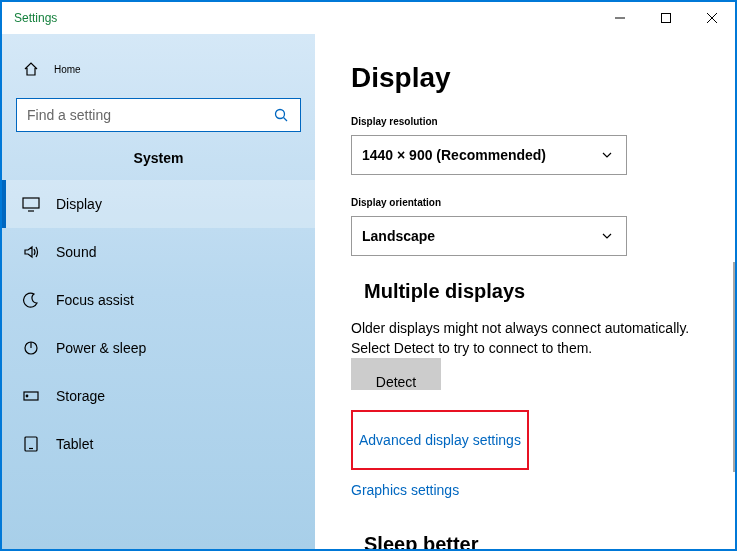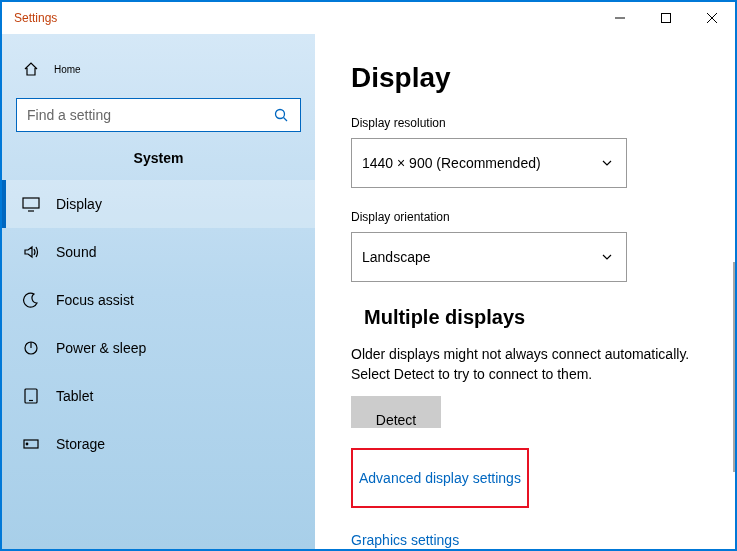--- a/index.html
+++ b/index.html
@@ -1,39 +1,39 @@
 <!DOCTYPE html>
 <html><head>
 <meta charset="utf-8">
 <style>
   * { box-sizing: border-box; margin: 0; padding: 0; font-family: "Segoe UI", Arial, sans-serif; }
   body { width: 737px; height: 551px; border: 2px solid #0078d7; background: #fff; overflow: hidden; }
-  .titlebar { height: 32px; display: flex; align-items: center; padding-left: 12px; font-size: 12px; color: #c2410c; }
+  .titlebar { height: 32px; display: flex; align-items: center; padding-left: 12px; font-size: 12px; color: #15803d; }
   .titlebar .spacer { flex: 1; }
   .winbtn { width: 46px; height: 32px; display: flex; align-items: center; justify-content: center; color: #000; }
   .content { display: flex; height: calc(100% - 32px); }
   .sidebar { width: 313px; background: linear-gradient(180deg, #d5e8f7 0%, #b8d8ef 50%, #a8cfe9 100%); padding-top: 18px; position: relative; }
   .home-row { display: flex; align-items: center; gap: 14px; padding: 8px 20px 14px 20px; font-size: 10px; }
   .searchwrap { margin: 6px 14px 18px 14px; }
   .searchbox { width: 100%; height: 34px; border: 1px solid #0067c0; background: #fff; display: flex; align-items: center; padding: 0 10px; }
   .searchbox input { flex: 1; border: none; outline: none; font-size: 14px; background: transparent; color: #c2410c; }
   .searchbox input::placeholder { color: #686868; }
   .cat { font-weight: 600; font-size: 14px; padding: 0 20px 14px 20px; text-align: center; }
   .navitem { display: flex; align-items: center; gap: 16px; height: 48px; padding-left: 20px; font-size: 14px; position: relative; }
   .navitem.active::before { content: ""; position: absolute; left: 0; top: 0; bottom: 0; width: 4px; background: #0067c0; }
   .navitem.active { background: rgba(255,255,255,0.25); }
   .icon { width: 18px; height: 18px; display: inline-flex; align-items: center; justify-content: center; }
   .main { flex: 1; padding: 28px 36px 0 36px; position: relative; overflow: hidden; }
   .main h1 { font-weight: 600; font-size: 28px; margin-bottom: 22px; }
-  .label { font-size: 12px; margin-bottom: 8px; }
-  .select { width: 276px; height: 50px; border: 1px solid #999; display: flex; align-items: center; justify-content: space-between; padding: 0 10px; font-size: 14px; margin-bottom: 22px; }
+  .label { font-size: 10px; margin-bottom: 8px; font-weight: bold; }
+  .select { width: 276px; height: 40px; border: 1px solid #999; display: flex; align-items: center; justify-content: space-between; padding: 0 10px; font-size: 14px; margin-bottom: 22px; font-weight: bold; }
   .main h2 { font-weight: 600; font-size: 20px; margin: 24px 0 16px 13px; }
-  .desc { font-size: 14px; line-height: 1.4; margin-bottom: 12px; }
+  .desc { font-size: 14px; line-height: 1.4; margin-bottom: 0; }
   .btn { width: 90px; height: 32px; background: #cccccc; border: none; font-size: 14px; display: flex; align-items: flex-end; justify-content: center; }
-  .link { color: #0067c0; font-size: 14px; margin-top: 24px; display: inline-block; }
+  .link { color: #0067c0; font-size: 14px; margin-top: 12px; display: inline-block; }
   .link.highlight { border: 2px solid #e81123; padding: 20px 6px; margin-top: 20px; }
   .scrolltrack { position: absolute; right: 0; top: 228px; width: 2px; height: 210px; background: #a6a6a6; }
 </style>
 </head>
 <body>
 
 <div class="titlebar">
   <span>Settings</span>
   <div class="spacer"></div>
   <div class="winbtn">
@@ -114,35 +114,35 @@
             <circle cx="9" cy="9" r="6"></circle>
             <line x1="9" y1="3" x2="9" y2="9"></line>
           </svg>
       </span>
       <span>Power &amp; sleep</span>
     </div>
 
     <div class="navitem">
       <span class="icon">
         <svg width="18" height="18" viewBox="0 0 18 18" fill="none" stroke="#000" stroke-width="1.2">
+            <rect x="2" y="5" width="14" height="8"></rect>
+            <circle cx="5" cy="9" r="0.8" fill="#000"></circle>
+          </svg>
+      </span>
+      <span>Storage</span>
+    </div>
+
+    <div class="navitem">
+      <span class="icon">
+        <svg width="18" height="18" viewBox="0 0 18 18" fill="none" stroke="#000" stroke-width="1.2">
             <rect x="3" y="2" width="12" height="14" rx="1"></rect>
             <line x1="7" y1="13.5" x2="11" y2="13.5"></line>
           </svg>
       </span>
       <span>Tablet</span>
-    </div>
-
-    <div class="navitem">
-      <span class="icon">
-        <svg width="18" height="18" viewBox="0 0 18 18" fill="none" stroke="#000" stroke-width="1.2">
-            <rect x="2" y="5" width="14" height="8"></rect>
-            <circle cx="5" cy="9" r="0.8" fill="#000"></circle>
-          </svg>
-      </span>
-      <span>Storage</span>
     </div>
   </div>
 
   <div class="main">
     <h1>Display</h1>
 
     <div class="label">Display resolution</div>
     <div class="select">
       <span>1440 × 900 (Recommended)</span>
       <span class="icon">

